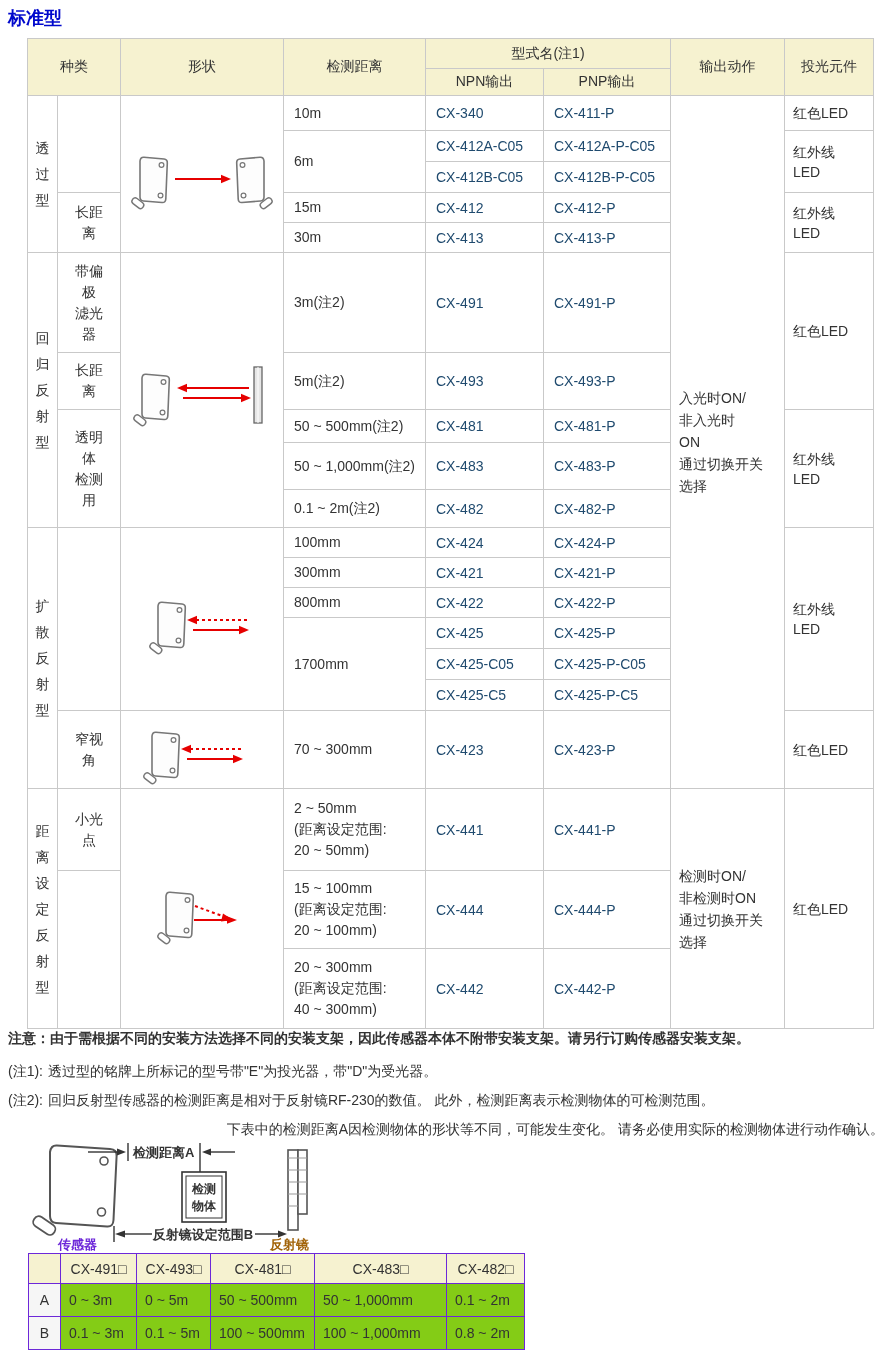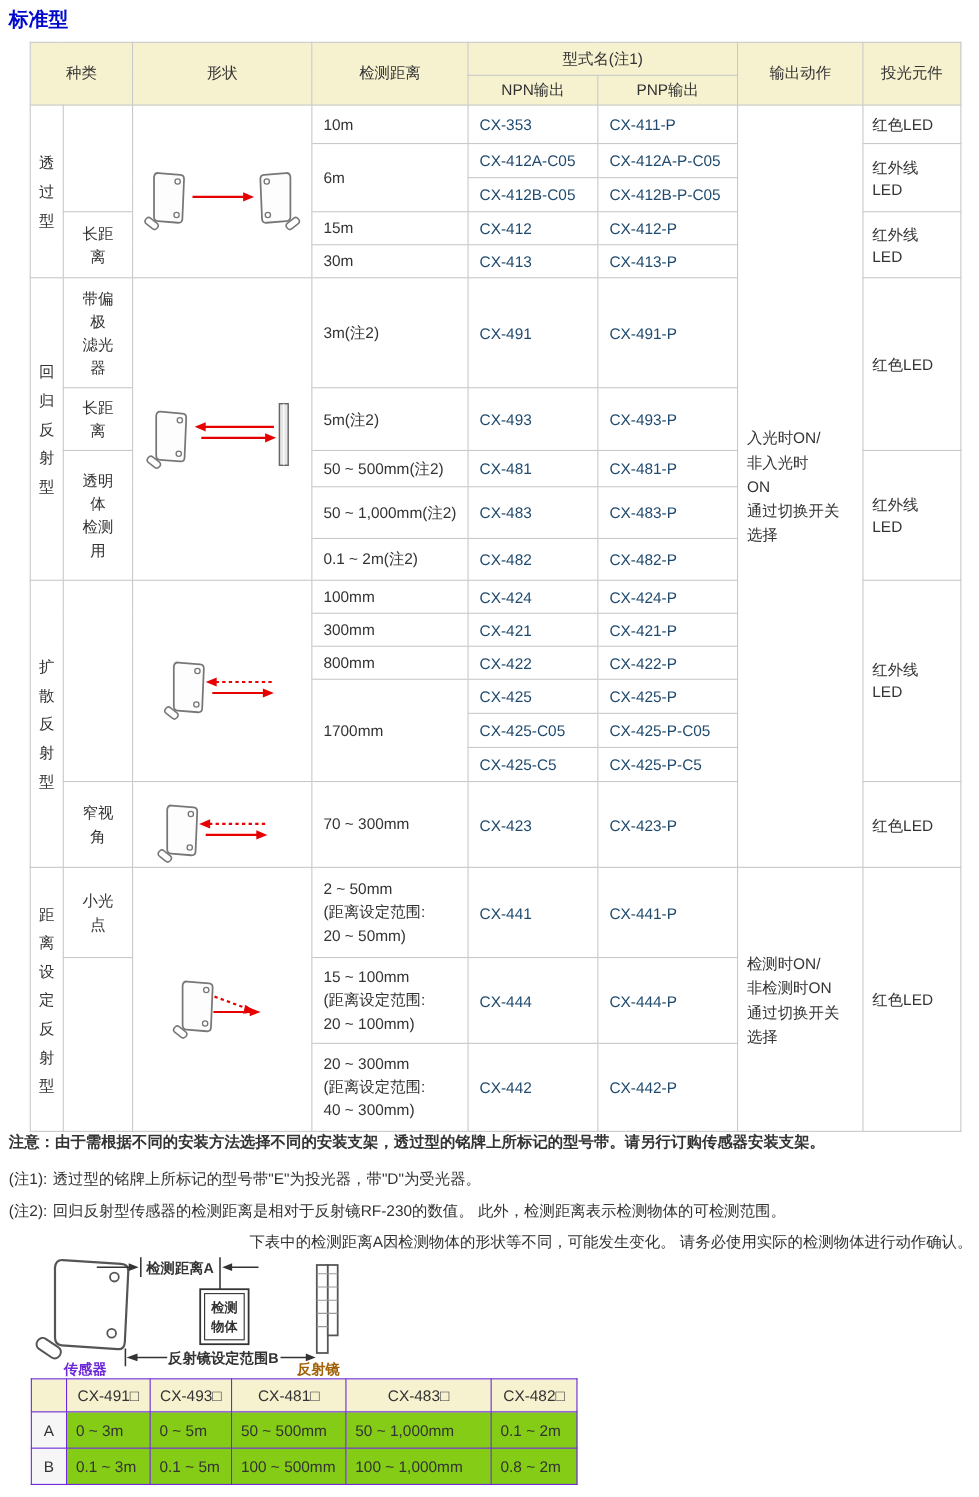--- a/index.html
+++ b/index.html
@@ -83,21 +83,21 @@
       <td class="sub" rowspan="3"></td>
       <td class="shape" rowspan="5">
         <svg width="150" height="60" viewBox="0 0 150 60">
           <use href="#sensor" transform="translate(8,3)"></use>
           <use href="#sensor" transform="translate(142,3) scale(-1,1)"></use>
           <line x1="48" y1="28" x2="96" y2="28" stroke="#e60000" stroke-width="2"></line>
           <polygon points="104,28 94,23.8 94,32.2" fill="#e60000"></polygon>
         </svg>
       </td>
       <td class="dist">10m</td>
-      <td class="model">CX-353</td>
+      <td class="model">CX-340</td>
       <td class="model">CX-411-P</td>
       <td class="out" rowspan="17">入光时ON/
 非入光时
 ON
 通过切换开关
 选择</td>
       <td class="led">红色LED</td>
     </tr>
     <tr style="height:31px">
       <td class="dist" rowspan="2">6m</td>
@@ -285,21 +285,21 @@
       <td class="dist">20 ~ 300mm
 (距离设定范围:
 40 ~ 300mm)</td>
       <td class="model">CX-442</td>
       <td class="model">CX-442-P</td>
     </tr>
   </tbody>
     </table>
 
   <div class="notes">
-    <div class="note-warning">注意：由于需根据不同的安装方法选择不同的安装支架，透过型的铭牌上所标记的型号带。请另行订购传感器安装支架。</div>
+    <div class="note-warning">注意：由于需根据不同的安装方法选择不同的安装支架，因此传感器本体不附带安装支架。请另行订购传感器安装支架。</div>
     <div class="note-line">
       <span class="note-label">(注1):</span>
       <span>透过型的铭牌上所标记的型号带"E"为投光器，带"D"为受光器。</span>
     </div>
     <div class="note-line">
       <span class="note-label">(注2):</span>
       <span>回归反射型传感器的检测距离是相对于反射镜RF-230的数值。 此外，检测距离表示检测物体的可检测范围。</span>
     </div>
     <div class="note-cont">下表中的检测距离A因检测物体的形状等不同，可能发生变化。 请务必使用实际的检测物体进行动作确认。</div>
   </div>

